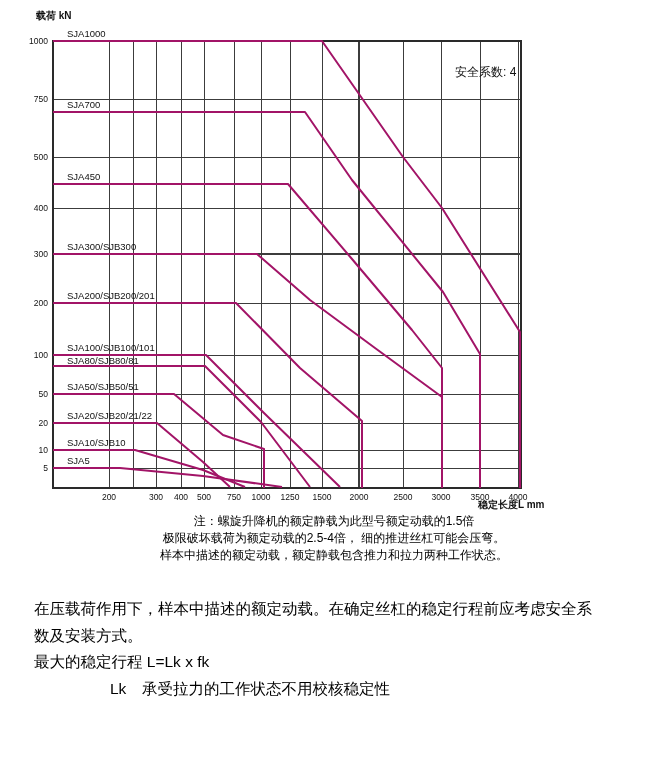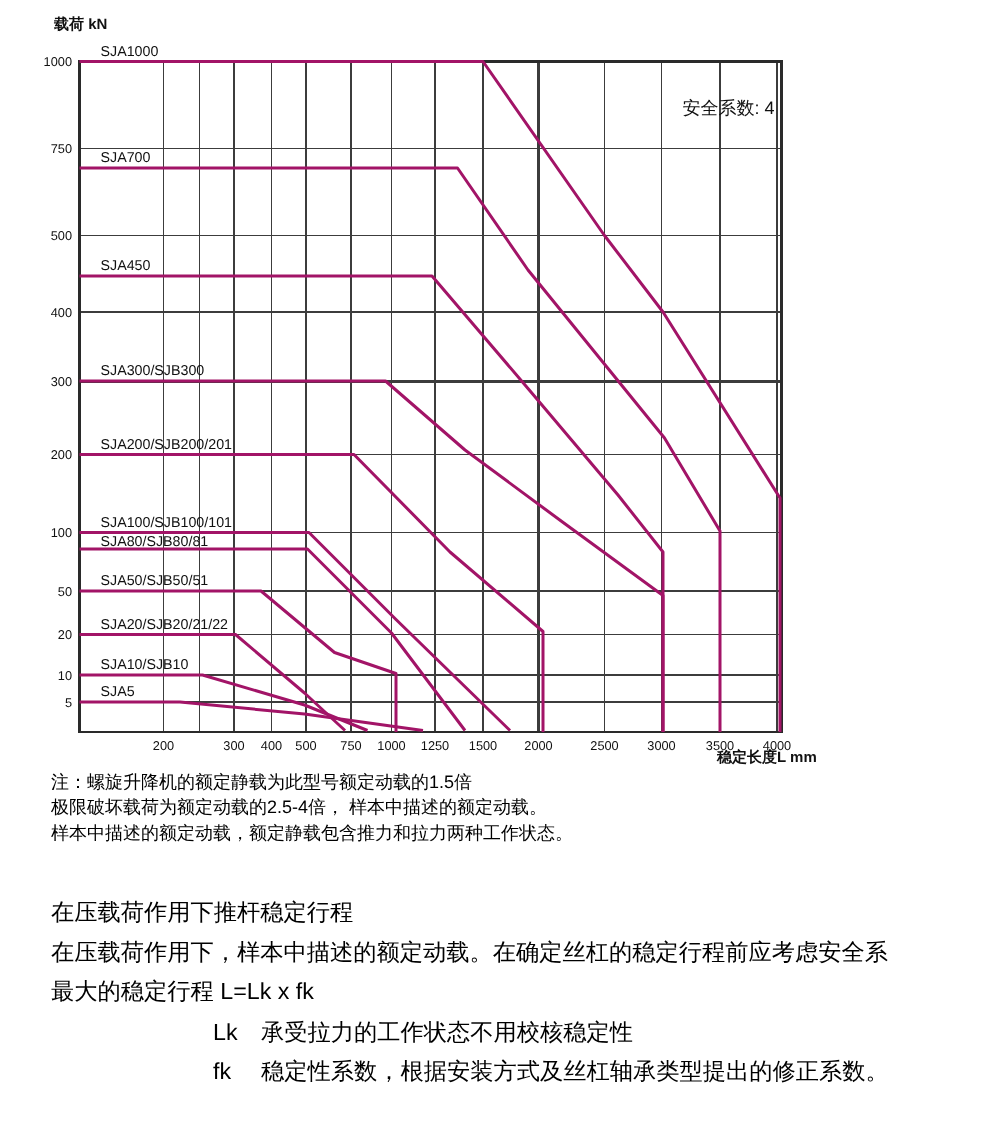--- a/index.html
+++ b/index.html
@@ -6,28 +6,28 @@
   .page{
     position:relative;width:660px;height:761px;background:#fff;overflow:hidden;
     font-family:"Liberation Sans","DejaVu Sans",sans-serif;color:#111;
   }
   .chart-wrap{position:absolute;left:0;top:0;width:660px;height:512px;}
   svg text{font-family:"Liberation Sans","DejaVu Sans",sans-serif;}
   .notes{
     position:absolute;left:34px;top:513px;width:600px;
     font-size:12px;line-height:17px;color:#000;
   }
-  .notes p{margin:0;}
+  .notes p{margin:0;text-align:center;}
   .section{
     position:absolute;left:34px;top:596px;width:615px;
     font-size:15.5px;line-height:26.5px;color:#000;
   }
   .section p{margin:0;}
   .term-row{display:flex;margin-left:76px;}
-  .term-row .term{width:32px;flex:0 0 32px;margin-left:32px;}
+  .term-row .term{width:32px;flex:0 0 32px;}
   .term-row .def{flex:1;}
 </style>
 </head>
 <body>
 
 <div class="page">
 
   <div class="chart-wrap">
     <svg id="chart-svg" width="660" height="512" viewBox="0 0 660 512">
         <line x1="109" y1="41" x2="109" y2="488" stroke="#3c3c3c" stroke-width="1" shape-rendering="crispEdges"></line>
@@ -103,31 +103,27 @@
         <text x="67" y="446" font-size="9.5" fill="#111111" text-anchor="start">SJA10/SJB10</text>
         <text x="67" y="464" font-size="9.5" fill="#111111" text-anchor="start">SJA5</text>
         <text x="36" y="19" font-size="10" fill="#111111" text-anchor="start" font-weight="bold">载荷 kN</text>
         <text x="478" y="508" font-size="10" fill="#111111" text-anchor="start" font-weight="bold">稳定长度L mm</text>
         <text x="455" y="76" font-size="12" fill="#111111" text-anchor="start">安全系数: 4</text>
       </svg>
   </div>
 
   <div class="notes">
     <p>注：螺旋升降机的额定静载为此型号额定动载的1.5倍</p>
-    <p>极限破坏载荷为额定动载的2.5-4倍， 样本中描述的额定动载。</p>
+    <p>极限破坏载荷为额定动载的2.5-4倍， 细的推进丝杠可能会压弯。</p>
     <p>样本中描述的额定动载，额定静载包含推力和拉力两种工作状态。</p>
   </div>
 
   <div class="section">
-    <p>在压载荷作用下推杆稳定行程</p>
     <p>在压载荷作用下，样本中描述的额定动载。在确定丝杠的稳定行程前应考虑安全系</p>
+    <p>数及安装方式。</p>
     <p>最大的稳定行程 L=Lk x fk</p>
     <div class="term-row">
       <span class="term">Lk</span>
       <span class="def">承受拉力的工作状态不用校核稳定性</span>
-    </div>
-    <div class="term-row">
-      <span class="term">fk</span>
-      <span class="def">稳定性系数，根据安装方式及丝杠轴承类型提出的修正系数。</span>
     </div>
   </div>
 
 </div>
 
 </body></html>

